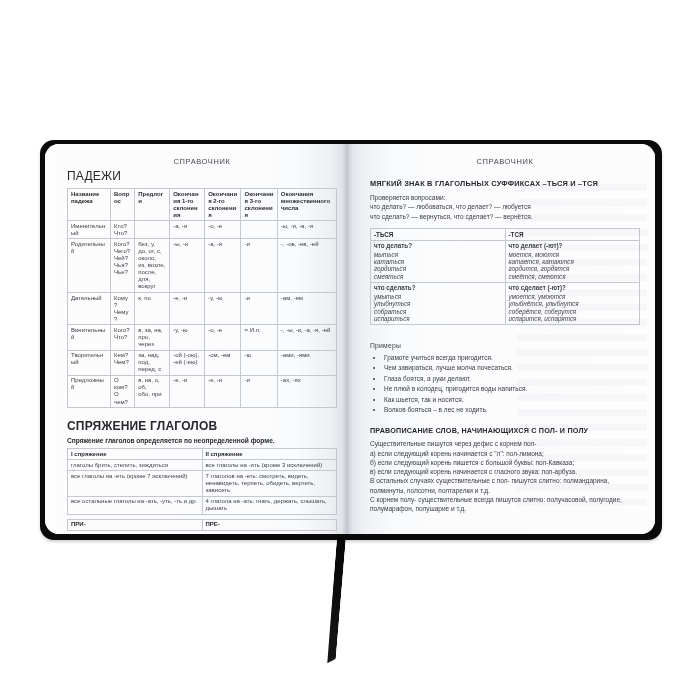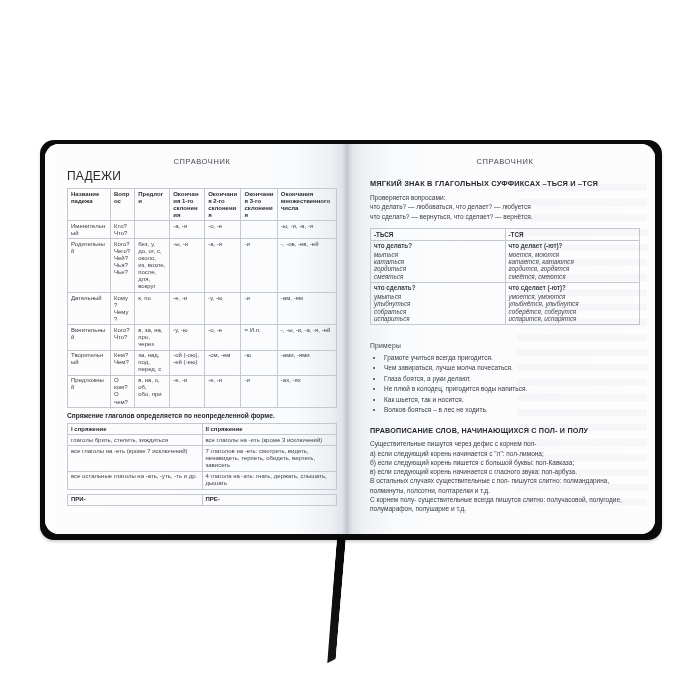--- a/index.html
+++ b/index.html
@@ -159,20 +159,21 @@
                 <td>в, на, о, об,
 обо, при</td>
                 <td>-е, -и</td>
                 <td>-е, -и</td>
                 <td>-и</td>
                 <td>-ах, -ях</td>
               </tr>
             </tbody>
         </table>
 
+        <h2 class="sec-gap">СПРЯЖЕНИЕ ГЛАГОЛОВ</h2>
         <div class="subtitle">Спряжение глаголов определяется по неопределенной форме.</div>
         <table class="conj-table">
           <colgroup>
               <col style="width:50%">
               <col style="width:50%">
             </colgroup>
           <thead>
             <tr>
               <th>I спряжение</th>
               <th>II спряжение</th>

